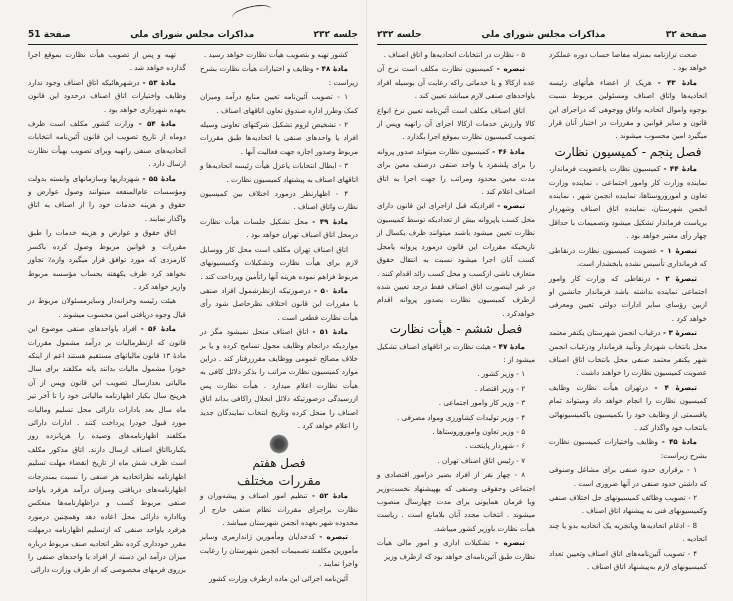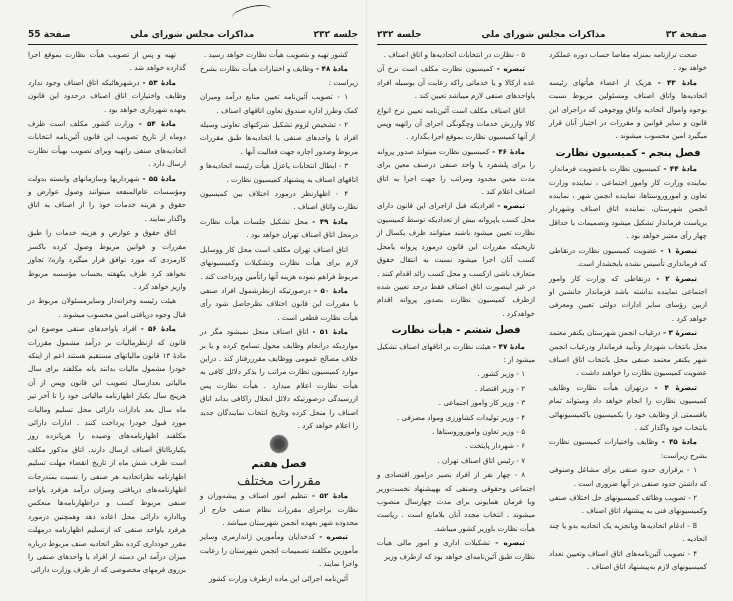--- a/index.html
+++ b/index.html
@@ -32,39 +32,39 @@
     display:flex; flex-direction:row-reverse; gap:14px;
   }
   .page.right .cols { left:10px; right:26px; }
   .col {
     flex:1; direction:rtl; text-align:justify;
     font-size:7.2px; line-height:13.4px; color:#2a2a2a;
   }
   .col p { margin:0 0 1px 0; }
   .col p.indent { text-indent:10px; }
   .col .art { font-weight:bold; color:#111; }
-  .col .heading { text-align:center; font-weight:bold; font-size:10px; margin:3px 0; color:#111; }
+  .col .heading { text-align:center; font-weight:normal; font-size:12px; margin:3px 0; color:#111; }
   .col .subheading { text-align:center; font-size:13px; margin:2px 0; }
   .seal {
     display:block; margin:2px auto 0 auto; width:20px; height:20px;
     border-radius:50%; background:radial-gradient(circle,#444 30%,#777 60%,transparent 70%);
   }
   .divider {
     position:absolute; left:366px; top:0; width:1px; height:601px; background:#e6e4de;
   }
 </style>
 </head>
 <body>
 
 <div class="page left">
   <div class="scribble"></div>
   <div class="header">
     <span>جلسه ۲۳۲</span>
     <span>مذاکرات مجلس شورای ملی</span>
-    <span>صفحة 55</span>
+    <span>صفحة 51</span>
   </div>
   <div class="cols">
     <div class="col">
         <p class="indent">کشور تهیه و بتصویب هیأت نظارت خواهد رسید .</p>
         <p class="indent"><span class="art">مادهٔ ۴۸ -</span> <span>وظایف و اختیارات هیأت نظارت بشرح زیراست :</span></p>
         <p class="indent">۱ - تصویب آئین‌نامه تعیین منابع درآمد ومیزان کمک وطرز اداره صندوق تعاون اتاقهای اصناف .</p>
         <p class="indent">۲ - تشخیص لزوم تشکیل شرکتهای تعاونی وسیله افراد یا واحدهای صنفی یا اتحادیه‌ها طبق مقررات مربوط وصدور اجازه جهت فعالیت آنها .</p>
         <p class="indent">۳ - ابطال انتخابات یاعزل هیأت رئیسه اتحادیه‌ها و اتاقهای اصناف به پیشنهاد کمیسیون نظارت .</p>
         <p class="indent">۴ - اظهارنظر درمورد اختلاف بین کمیسیون نظارت واتاق اصناف .</p>
         <p class="indent"><span class="art">مادهٔ ۴۹ -</span> <span>محل تشکیل جلسات هیأت نظارت درمحل اتاق اصناف تهران خواهد بود .</span></p>
@@ -110,21 +110,21 @@
         <p class="indent"><span class="art">تبصرهٔ ۴ -</span> <span>درتهران هیأت نظارت وظایف کمیسیون نظارت را انجام خواهد داد ومیتواند تمام یاقسمتی از وظایف خود را بکمیسیون یاکمیسیونهائی بانتخاب خود واگذار کند .</span></p>
         <p class="indent"><span class="art">مادهٔ ۴۵ -</span> <span>وظایف واختیارات کمیسیون نظارت بشرح زیراست:</span></p>
         <p class="indent">۱ - برقراری حدود صنفی برای مشاغل وصنوفی که داشتن حدود صنفی در آنها ضروری است .</p>
         <p class="indent">۲ - تصویب وظائف کمیسیونهای حل اختلاف صنفی وکمیسیونهای فنی به پیشنهاد اتاق اصناف .</p>
         <p class="indent">8 - ادغام اتحادیه‌ها ویاتجزیه یک اتحادیه بدو یا چند اتحادیه .</p>
         <p class="indent">۴ - تصویب آئین‌نامه‌های اتاق اصناف وتعیین تعداد کمیسیونهای لازم به‌پیشنهاد اتاق اصناف .</p>
       </div>
     <div class="col">
         <p class="indent">۵ - نظارت در انتخابات اتحادیه‌ها و اتاق اصناف .</p>
         <p class="indent"><span class="art">تبصره -</span> <span>کمیسیون نظارت مکلف است نرخ آن عده ازکالا و یا خدماتی راکه رعایت آن بوسیله افراد یاواحدهای صنفی لازم میباشد تعیین کند .</span></p>
-        <p class="indent">اتاق اصناف مکلف است آئین‌نامه تعیین نرخ انواع کالا وارزش خدمات وچگونگی اجرای آن راتهیه وپس از آنها کمیسیون نظارت بموقع اجرا بگذارد .</p>
+        <p class="indent">اتاق اصناف مکلف است آئین‌نامه تعیین نرخ انواع کالا وارزش خدمات ازکالا اجرای آن راتهیه وپس از تصویب کمیسیون نظارت بموقع اجرا بگذارد .</p>
         <p class="indent"><span class="art">مادهٔ ۴۶ -</span> <span>کمیسیون نظارت میتواند صدور پروانه را برای پلشفرد یا واحد صنفی درصنف معین برای مدت معین محدود ومراتب را جهت اجرا به اتاق اصناف اعلام کند .</span></p>
         <p class="indent"><span class="art">تبصره -</span> <span>افرادیکه قبل ازاجرای این قانون دارای محل کسب یاپروانه بیش از تعدادیکه توسط کمیسیون نظارت تعیین میشود باشند میتوانند ظرف یکسال از تاریخیکه مقررات این قانون درمورد پروانه یامحل کسب آنان اجرا میشود نسبت به انتقال حقوق متعارف ناشی ازکسب و محل کسب زائد اقدام کنند . در غیر اینصورت اتاق اصناف فقط درحد تعیین شده ازطرف کمیسیون نظارت بصدور پروانه اقدام خواهدکرد .</span></p>
         <p class="heading">فصل ششم - هیأت نظارت</p>
         <p class="indent"><span class="art">مادهٔ ۴۷ -</span> <span>هیئت نظارت بر اتاقهای اصناف تشکیل میشود از :</span></p>
         <p class="indent">۱ - وزیر کشور .</p>
         <p class="indent">۲ - وزیر اقتصاد .</p>
         <p class="indent">۳ - وزیر کار وامور اجتماعی .</p>
         <p class="indent">۴ - وزیر تولیدات کشاورزی ومواد مصرفی .</p>
         <p class="indent">۵ - وزیر تعاون واموروروستاها .</p>
         <p class="indent">۶ - شهردار پایتخت .</p>

